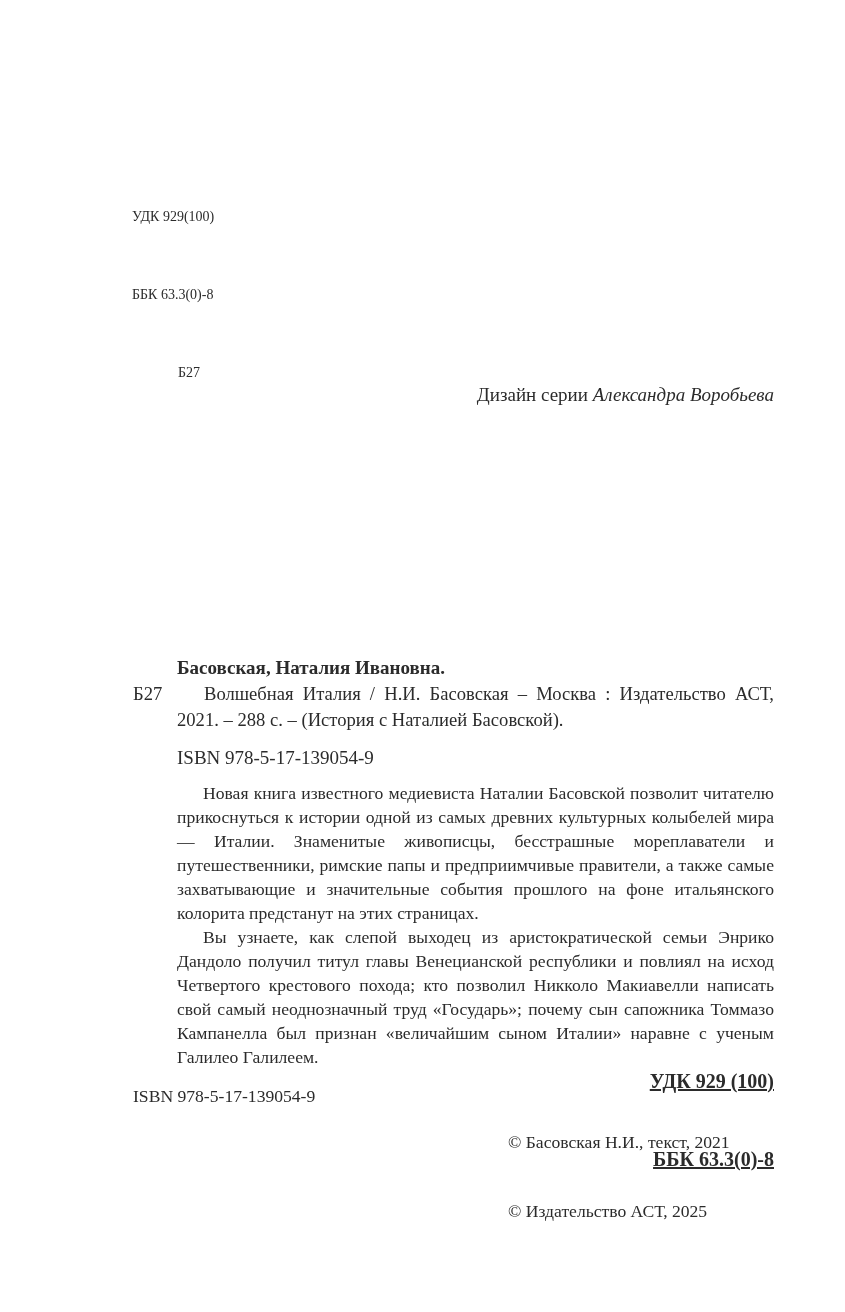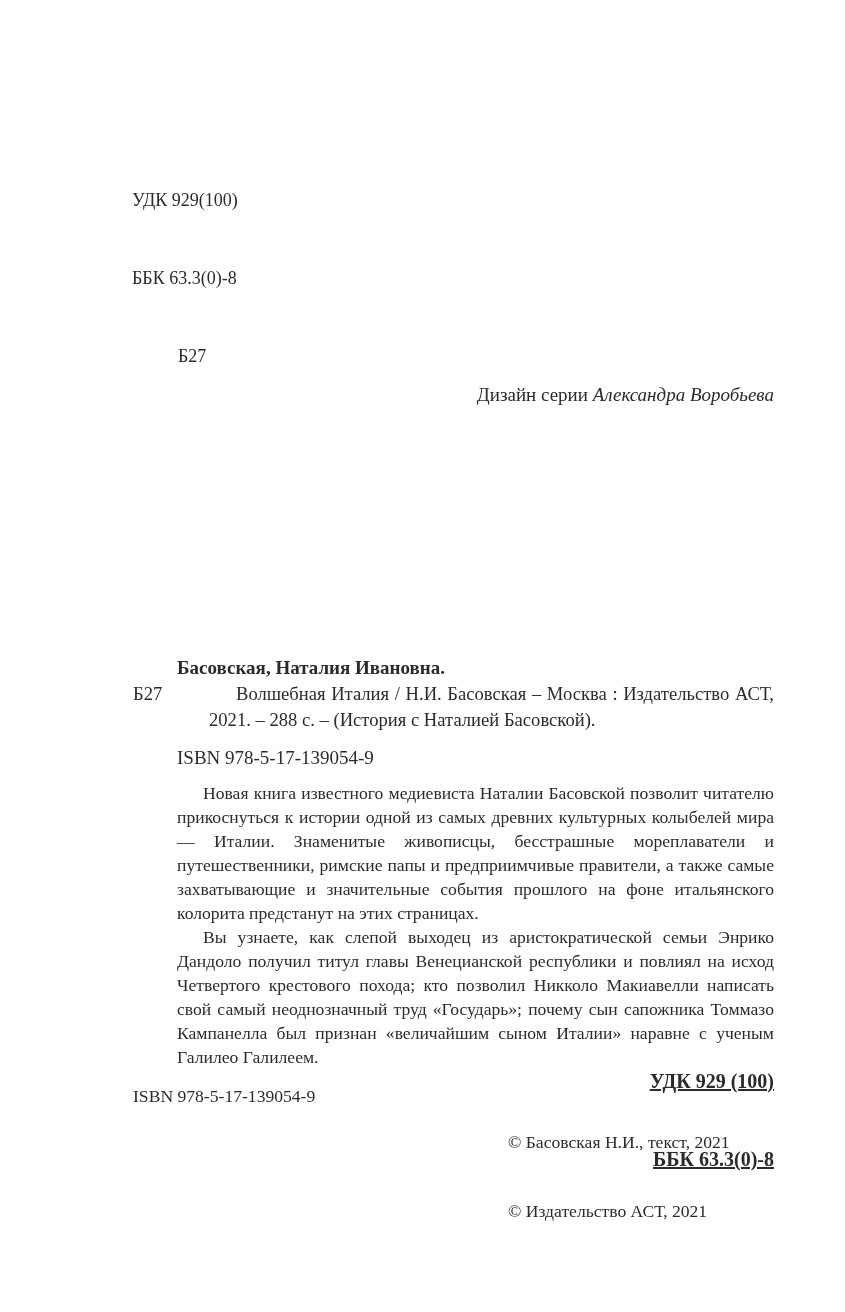--- a/index.html
+++ b/index.html
@@ -16,22 +16,22 @@
     width: 845px;
     height: 1312px;
     background: #ffffff;
     overflow: hidden;
   }
 
   
   .class-block {
     position: absolute;
     left: 132px;
-    top: 135px;
-    font-size: 18px;
+    top: 152px;
+    font-size: 14px;
     line-height: 26px;
     white-space: pre;
   }
   .class-block .line { display: block; }
   .class-block .code-indent {
     display: block;
     padding-left: 46px;
   }
 
   
@@ -74,21 +74,20 @@
   .cip-marker {
     position: absolute;
     left: 0;
     top: 0;
     font-size: 18.6px;
     line-height: 25.5px;
   }
   .cip-entry .entry-text {
     display: block;
     text-indent: 27px;
-    margin-left: 32px;
   }
 
   .isbn-main {
     margin-top: 13px;
     margin-left: 44px;
     font-size: 19px;
     line-height: 25px;
   }
 
   .annotation {
@@ -176,17 +175,17 @@
 
   <div class="class-bottom">
     <span class="line">УДК 929 (100)</span>
     <span class="line">ББК 63.3(0)-8</span>
   </div>
 
   <div class="footer">
     <span class="footer-isbn">ISBN 978-5-17-139054-9</span>
     <span class="footer-rights">
       <span class="line">© Басовская Н.И., текст, 2021</span>
-      <span class="line">© Издательство АСТ, 2021</span>
+      <span class="line">© Издательство АСТ, 2025</span>
     </span>
   </div>
 
 </div>
 
 </body></html>

